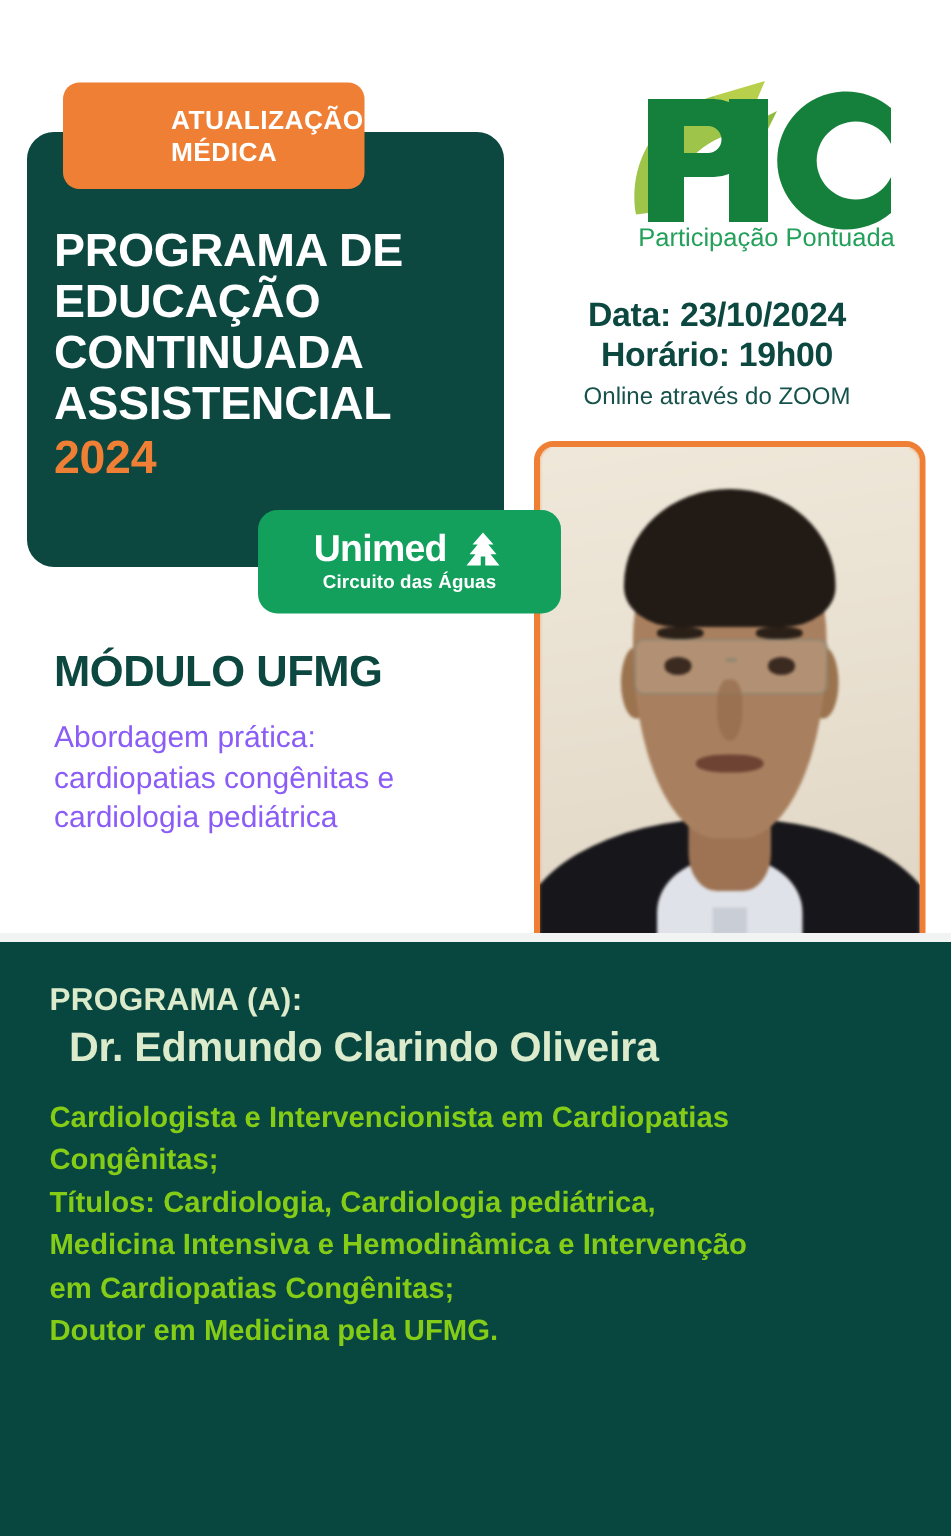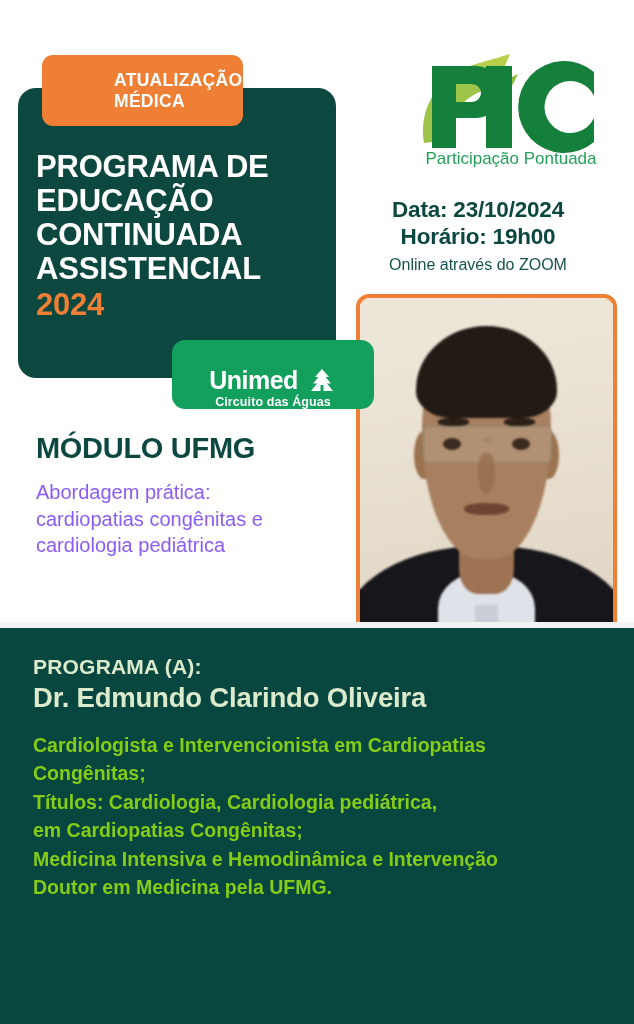--- a/index.html
+++ b/index.html
@@ -43,21 +43,21 @@
     position:absolute;left:330px;top:196px;width:296px;z-index:6;
     text-align:center;color:#0c4740;
   }
   .date-line{font-weight:bold;font-size:22.5px;line-height:1.22;letter-spacing:-0.2px;}
   .date-sub{font-size:16px;line-height:1.35;margin-top:3px;color:#16524b;}
 
   
   .unimed{
     position:absolute;left:172px;top:340px;width:202px;height:69px;
     background:#12a05c;border-radius:13px;z-index:7;
-    display:flex;flex-direction:column;align-items:center;justify-content:flex-end;
+    display:flex;flex-direction:column;align-items:center;justify-content:center;
   }
   .unimed-row{display:flex;align-items:center;gap:9px;margin-top:-1px;}
   .unimed-word{color:#ffffff;font-weight:bold;font-size:25px;letter-spacing:-0.5px;line-height:1;}
   .unimed-sub{color:#ffffff;font-size:12.5px;font-weight:bold;margin-top:2px;letter-spacing:0.1px;}
 
   
   .module{position:absolute;left:36px;top:432px;width:300px;z-index:6;}
   .module-title{color:#0c4740;font-weight:bold;font-size:29px;letter-spacing:-0.3px;}
   .module-desc{color:#8b5cf6;font-size:20px;line-height:1.33;margin-top:14px;}
 
@@ -111,21 +111,21 @@
   .ph-mouth{position:absolute;left:41%;top:55.5%;width:18%;height:3.2%;background:#6e4334;border-radius:45%;}
   .ph-blur{position:absolute;inset:0;backdrop-filter:blur(1px);}
 
   
   .footer{
     position:absolute;left:0;top:628px;width:634px;height:396px;
     background:#084640;z-index:8;
   }
   .footer-inner{padding:27px 30px 0 33px;}
   .instr-label{color:#dcebcb;font-weight:bold;font-size:21px;letter-spacing:0.2px;}
-  .instr-name{color:#dcebcb;font-weight:bold;font-size:27.5px;letter-spacing:-0.2px;margin-top:3px;}
+  .instr-name{color:#dcebcb;font-weight:bold;font-size:27.5px;letter-spacing:-0.2px;margin-top:3px;margin-left:13px;}
   .bio{color:#84cc16;font-size:19.5px;line-height:1.46;margin-top:17px;font-weight:bold;}
   .bio-line{display:block;}
   .top-strip{position:absolute;left:0;top:622px;width:634px;height:6px;background:#f2f4f3;z-index:7;}
 </style>
 </head>
 <body>
 
 <div class="poster">
 
   <div class="green-card"></div>
@@ -208,20 +208,20 @@
   <div class="top-strip"></div>
 
   <div class="footer">
     <div class="footer-inner">
       <div class="instr-label">PROGRAMA (A):</div>
       <div class="instr-name">Dr. Edmundo Clarindo Oliveira</div>
       <div class="bio">
         <span class="bio-line">Cardiologista e Intervencionista em Cardiopatias</span>
         <span class="bio-line">Congênitas;</span>
         <span class="bio-line">Títulos: Cardiologia, Cardiologia pediátrica,</span>
+        <span class="bio-line">Medicina Intensiva e Hemodinâmica e Intervenção</span>
         <span class="bio-line">em Cardiopatias Congênitas;</span>
-        <span class="bio-line">Medicina Intensiva e Hemodinâmica e Intervenção</span>
         <span class="bio-line">Doutor em Medicina pela UFMG.</span>
       </div>
     </div>
   </div>
 
 </div>
 
 </body></html>

